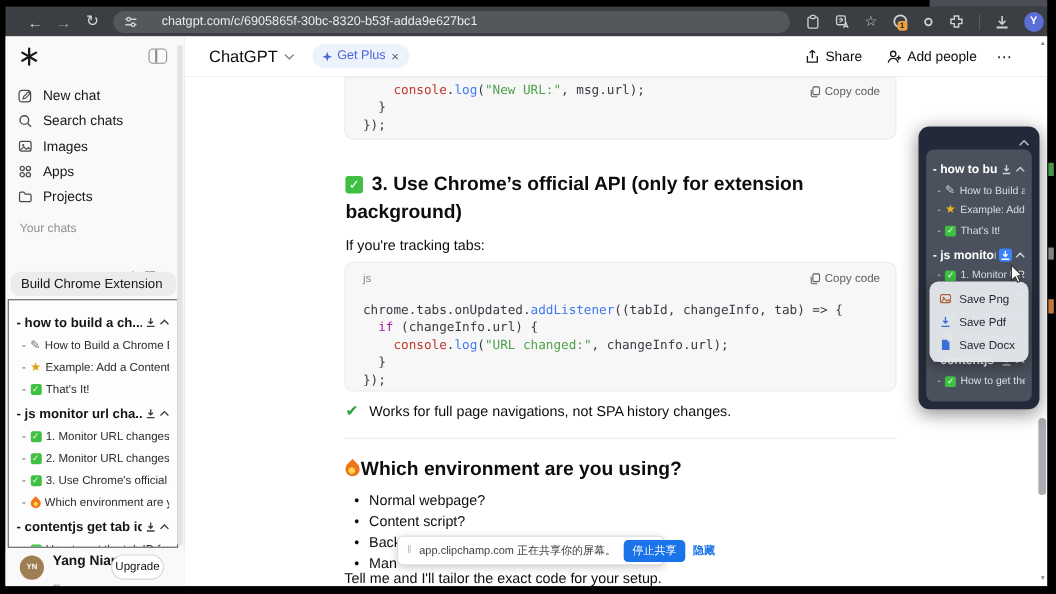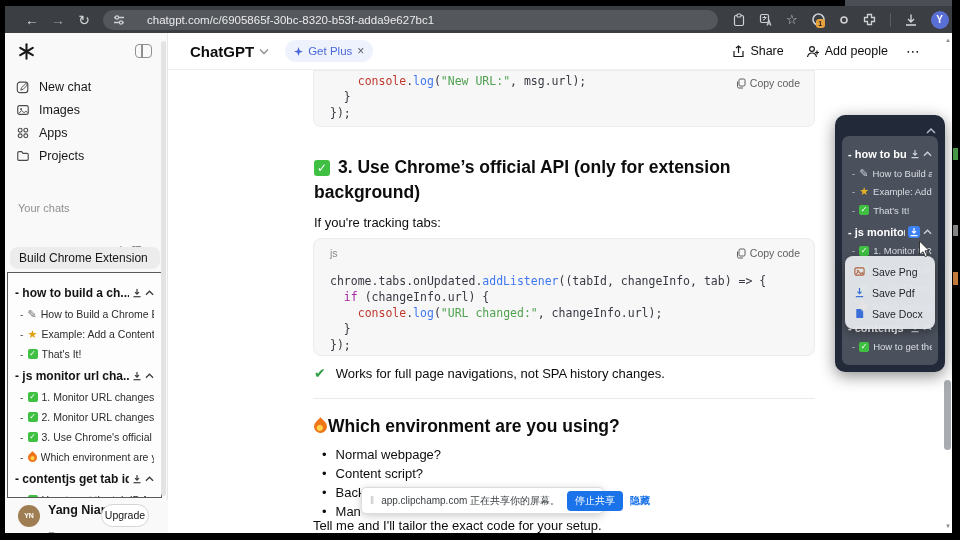--- a/index.html
+++ b/index.html
@@ -48,21 +48,21 @@
   
   .ic{display:inline-block;vertical-align:middle;flex:0 0 auto;}
   .ic-check{width:10px;height:10px;background:#3fc043;color:#fff;font-size:8px;line-height:10px;text-align:center;border-radius:2px;font-weight:bold;}
   .ic-star{color:#dfa011;font-size:11px;line-height:11px;}
   .ic-pen{color:#6e6e6e;font-size:11px;line-height:11px;}
   .ic-flame{position:relative;width:9px;height:9px;background:#ee7518;border-radius:0 50% 50% 50%;transform:rotate(45deg);}
   .ic-flame i{position:absolute;left:2.5px;top:3px;width:4px;height:4px;background:#ffd34d;border-radius:50%;}
 
   
   .main-hd{position:absolute;left:163px;top:0;width:784px;height:37px;border-bottom:1px solid #f0f0f0;display:flex;align-items:center;background:#fff;}
-  .hd-title{font-size:15px;font-weight:bold;color:#0d0d0d;margin-left:22px;}
+  .hd-title{font-size:15px;font-weight:normal;color:#0d0d0d;margin-left:22px;}
   .hd-chev{color:#8f8f8f;margin-left:5px;display:flex;}
   .getplus{margin-left:16px;display:flex;align-items:center;gap:5px;background:#eef2fd;border-radius:14px;height:22px;padding:0 9px;color:#4a68d8;font-size:11.5px;}
   .getplus .x{color:#57606a;font-size:12px;}
   .hd-right{margin-left:auto;display:flex;align-items:center;gap:8px;padding-right:32px;color:#0d0d0d;font-size:12.5px;}
   .hd-right .grp{display:flex;align-items:center;gap:5px;}
   .hd-right svg{color:#1a1a1a;}
   .hd-more{font-size:14px;color:#1a1a1a;margin-left:10px;}
 
   
   .codeblk{position:absolute;background:#f7f7f8;border:1px solid #ececec;}
@@ -184,20 +184,27 @@
       <div class="sb-nav" id="sb-nav">
           <div class="sb-item">
             <span class="nic"><svg viewBox="0 0 16 16" width="14" height="14">
                 <rect x="1.5" y="2.5" width="12" height="12" rx="3" fill="none" stroke="currentColor" stroke-width="1.3"></rect>
                 <path d="M5.5 11.5l.8-2.6 5-5 1.8 1.8-5 5z" fill="none" stroke="currentColor" stroke-width="1.1"></path>
               </svg></span>
             <span>New chat</span>
           </div>
           <div class="sb-item">
             <span class="nic"><svg viewBox="0 0 16 16" width="14" height="14">
+                <circle cx="7" cy="7" r="4.5" fill="none" stroke="currentColor" stroke-width="1.4"></circle>
+                <path d="M10.5 10.5L14 14" stroke="currentColor" stroke-width="1.4"></path>
+              </svg></span>
+            <span>Search chats</span>
+          </div>
+          <div class="sb-item">
+            <span class="nic"><svg viewBox="0 0 16 16" width="14" height="14">
                 <rect x="2" y="3" width="12" height="10" rx="2" fill="none" stroke="currentColor" stroke-width="1.3"></rect>
                 <circle cx="5.8" cy="6.8" r="1.1" fill="currentColor"></circle>
                 <path d="M3 12l3.5-3.5 2.7 2.7 2-2 2 2" fill="none" stroke="currentColor" stroke-width="1.1"></path>
               </svg></span>
             <span>Images</span>
           </div>
           <div class="sb-item">
             <span class="nic"><svg viewBox="0 0 16 16" width="14" height="14">
                 <circle cx="4.8" cy="4.8" r="2.2" fill="none" stroke="currentColor" stroke-width="1.3"></circle>
                 <circle cx="11.2" cy="4.8" r="2.2" fill="none" stroke="currentColor" stroke-width="1.3"></circle>

